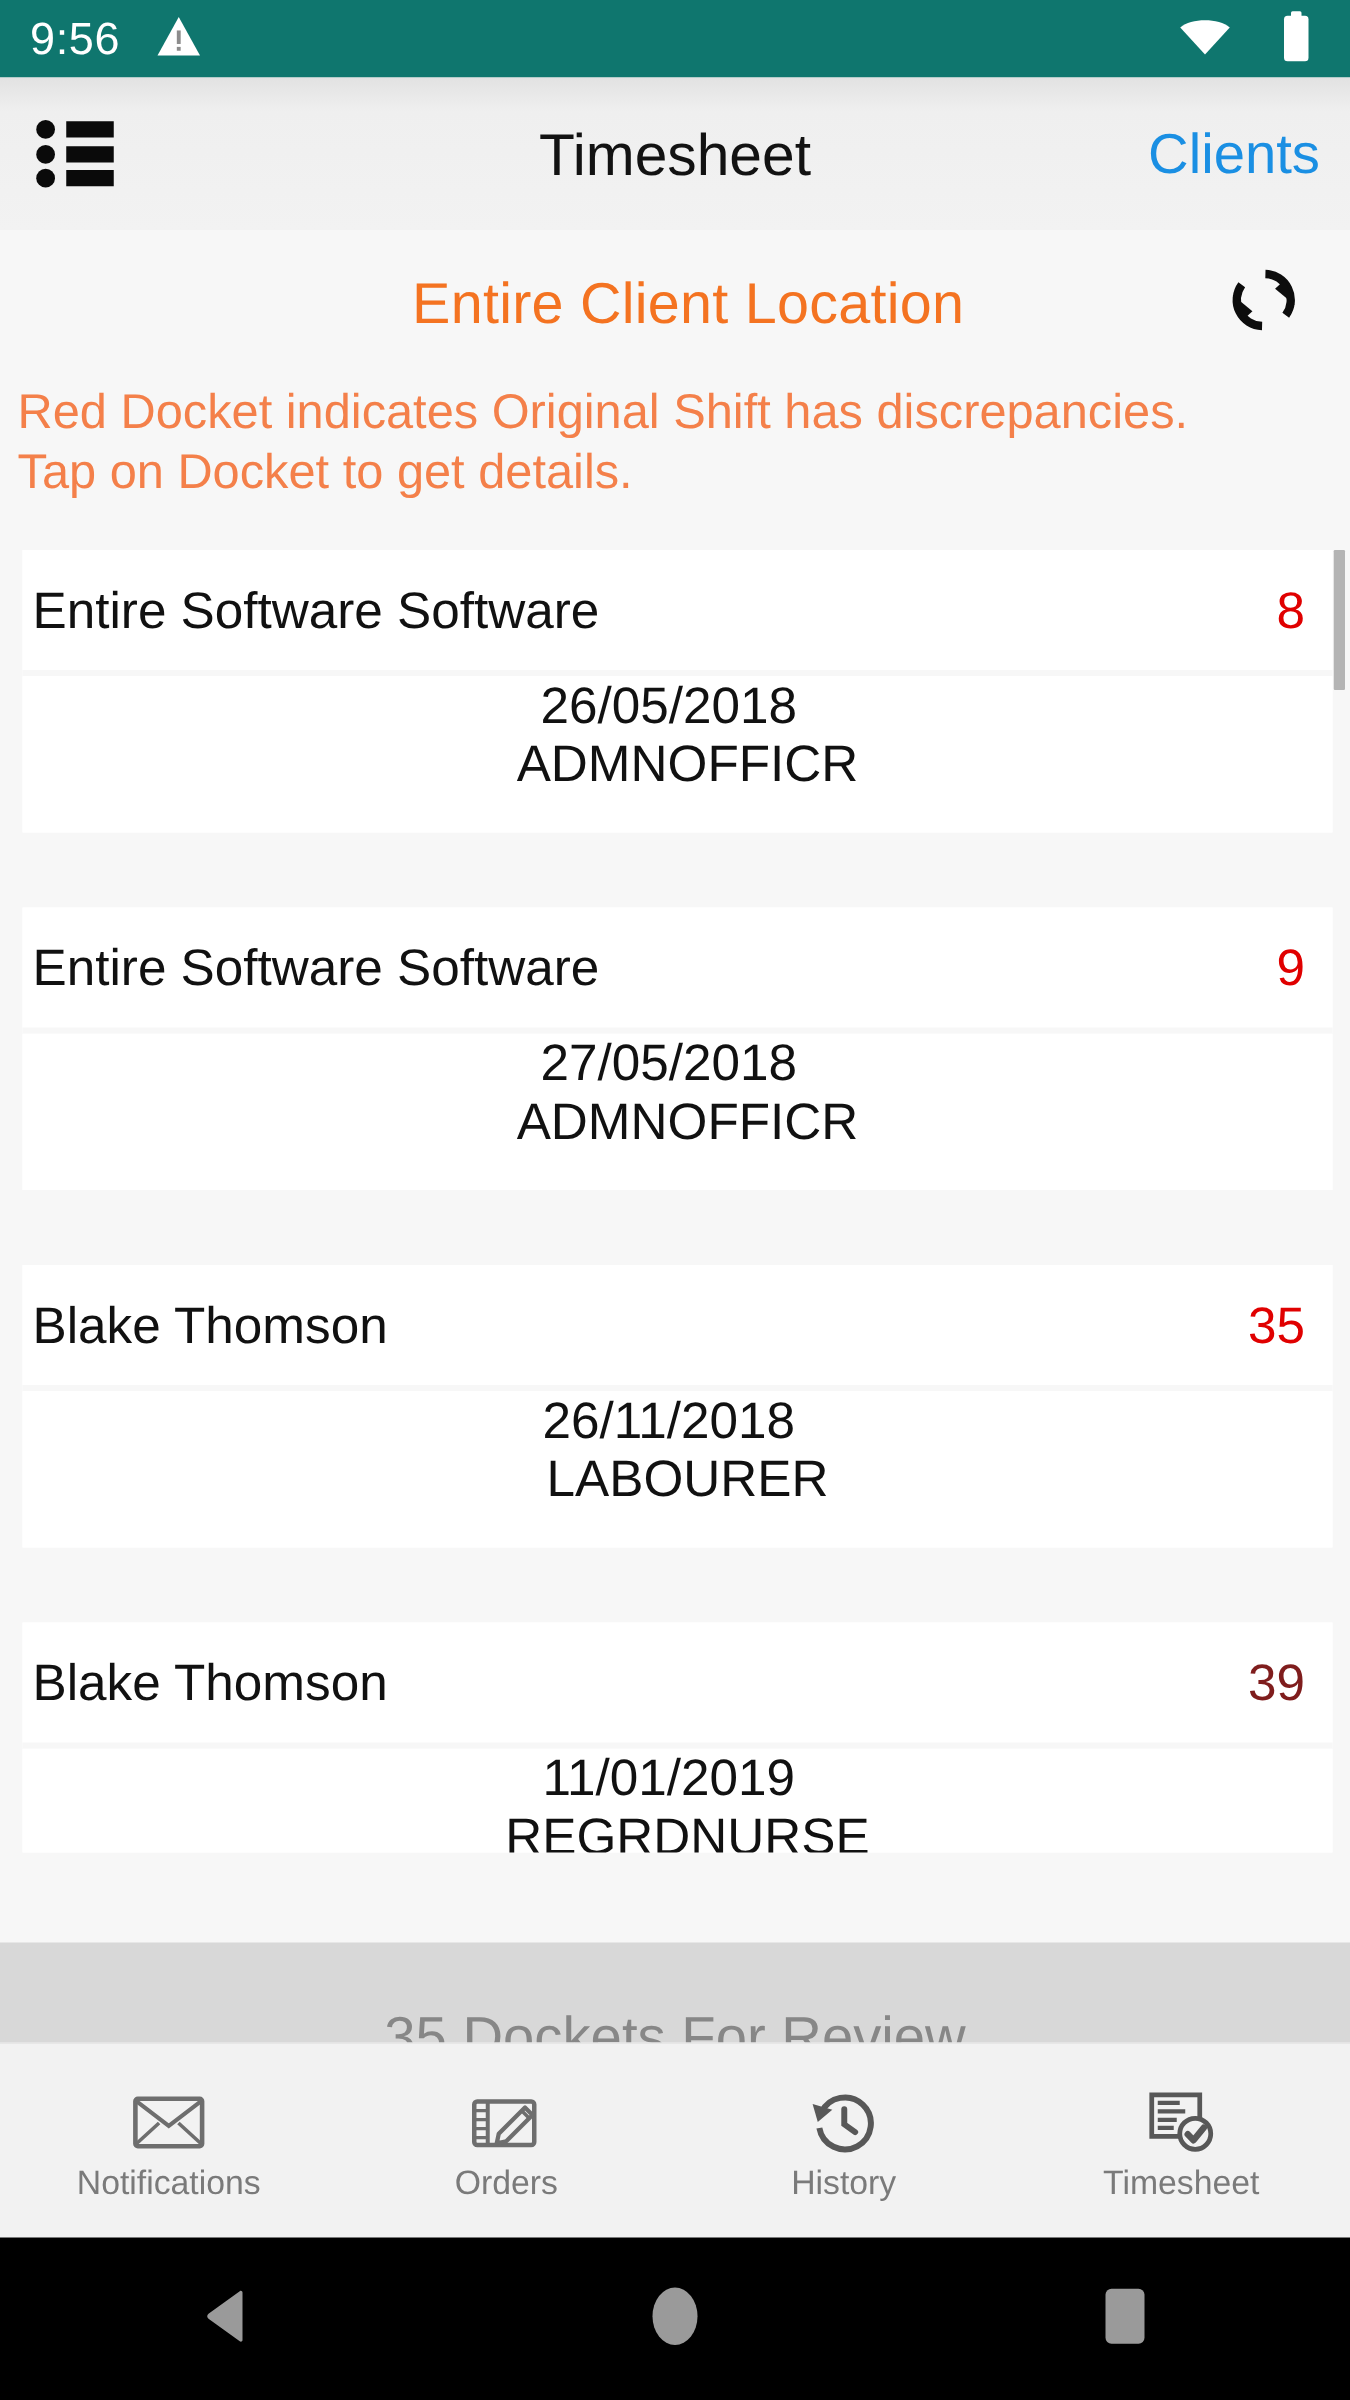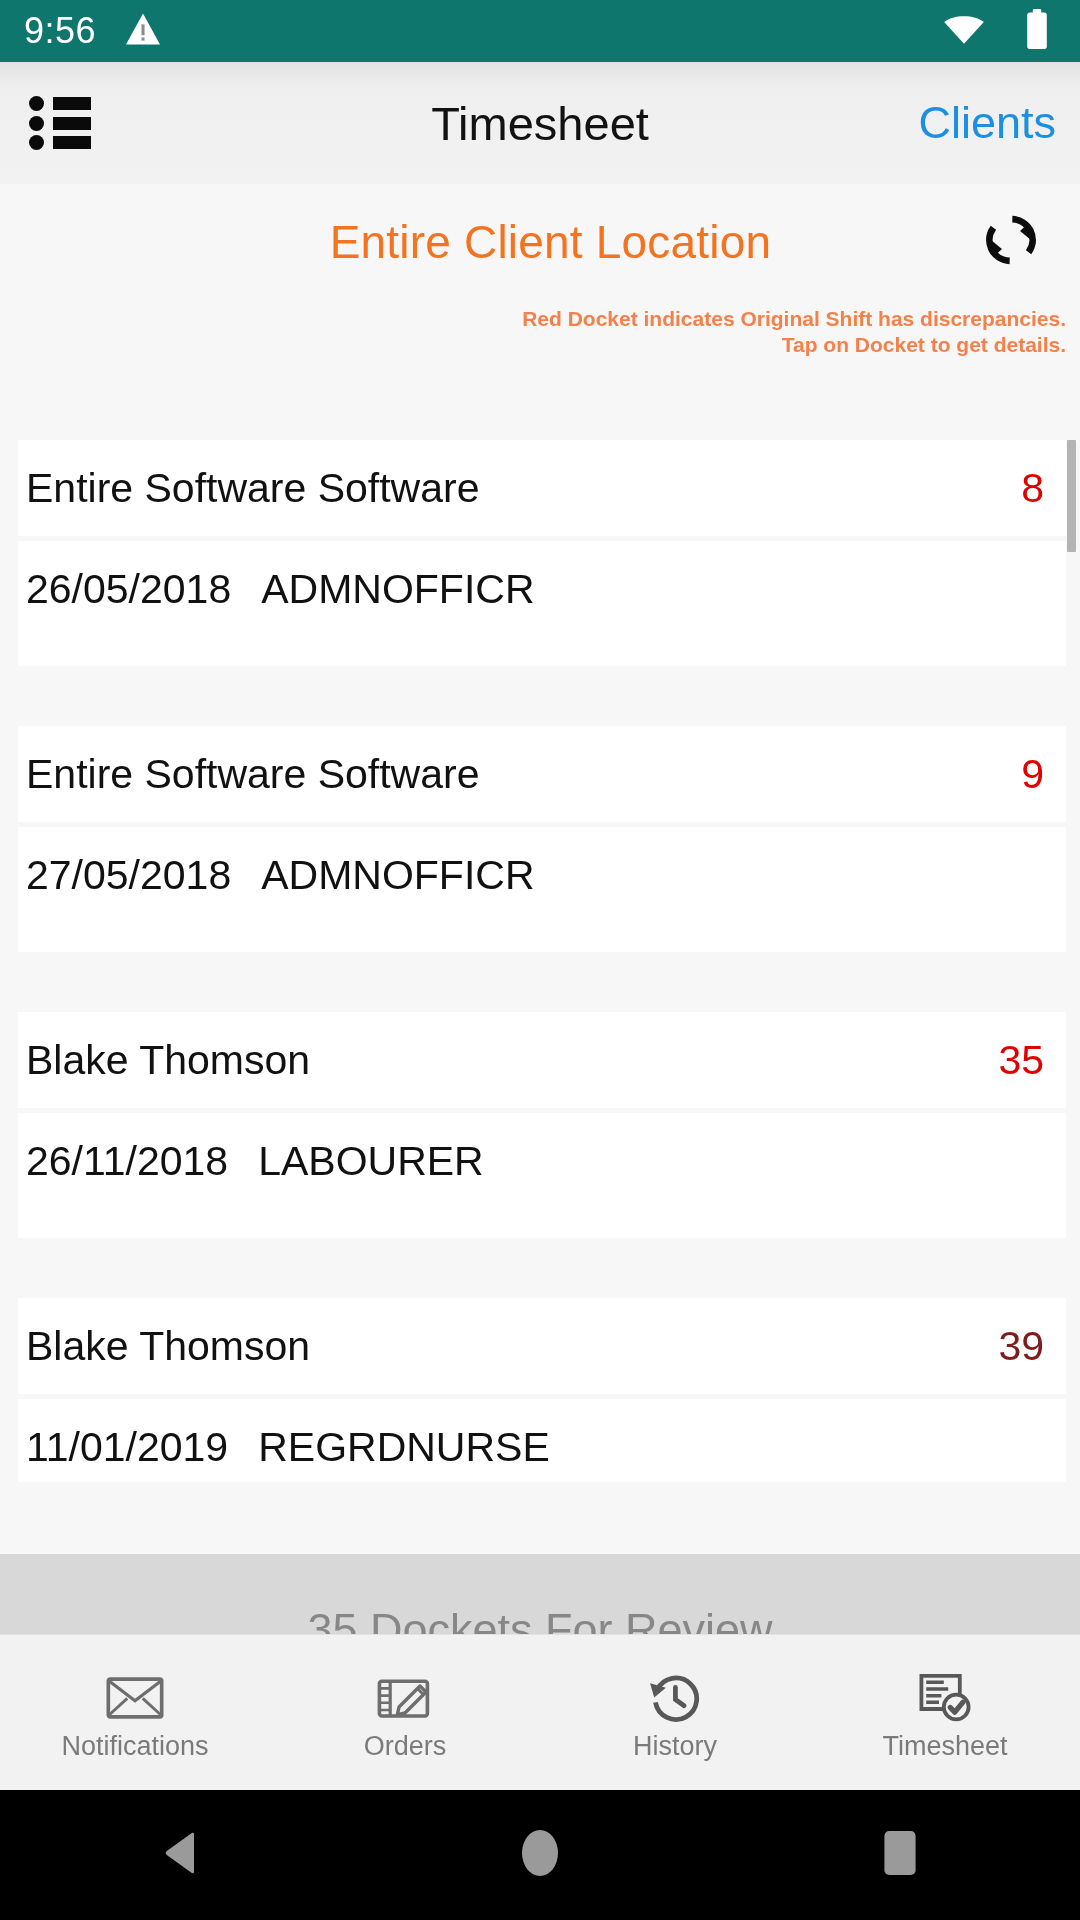--- a/index.html
+++ b/index.html
@@ -51,41 +51,41 @@
   .header-wrap { position:absolute; top:184px; left:0; width:1080px; height:264px; background:#f7f7f7; }
   .section-title-row {
     position:relative; height:116px; display:flex; align-items:center; justify-content:center;margin-left:21px;
   }
   .section-title { font-size:46px; color:#f47321; font-weight:400; letter-spacing:0.2px; }
   .refresh-btn {
     position:absolute; right:30px; top:50%; transform:translateY(-50%);
     width:78px; height:78px; display:flex; align-items:center; justify-content:center;
   }
   .hint {
-    padding:6px 14px 0 14px; color:#f4804a; font-size:21px; line-height:1.22; font-weight:700;text-align:right;
+    padding:6px 14px 0 14px; color:#f4804a; font-size:39px; line-height:1.22; font-weight:400;
   }
   .hint div { white-space:nowrap; }
 
   
   .list-area {
     position:absolute; top:440px; left:0; width:1080px; height:1042px;
     background:#f7f7f7; overflow:hidden;
   }
   .card {
     margin:0 14px 0 18px; background:#ffffff;
   }
   .card-spacer { height:60px; }
   .card-top {
     height:96px; display:flex; align-items:center; padding:0 22px 0 8px; background:#ffffff;
   }
   .card-name { font-size:41px; color:#111111; font-weight:400; white-space:nowrap; }
   .card-count { margin-left:auto; font-size:41px; font-weight:400; }
   .card-divider { height:5px; background:#f7f7f7; }
   .card-bottom {
-    height:97px; display:flex; align-items:center; padding:0 22px 0 8px; background:#ffffff;
+    height:97px; display:flex; align-items:center; padding:0 22px 0 8px; background:#ffffff;flex-direction:column;
   }
   .card-date { font-size:41px; color:#111111; white-space:nowrap; }
   .card-role { font-size:41px; color:#111111; margin-left:30px; white-space:nowrap; }
   .card-pad { height:28px; background:#ffffff; }
 
   .scrollbar {
     position:absolute; right:4px; top:0; width:9px; height:112px;
     background:#b4b4b4; border-radius:1px;
   }
 

